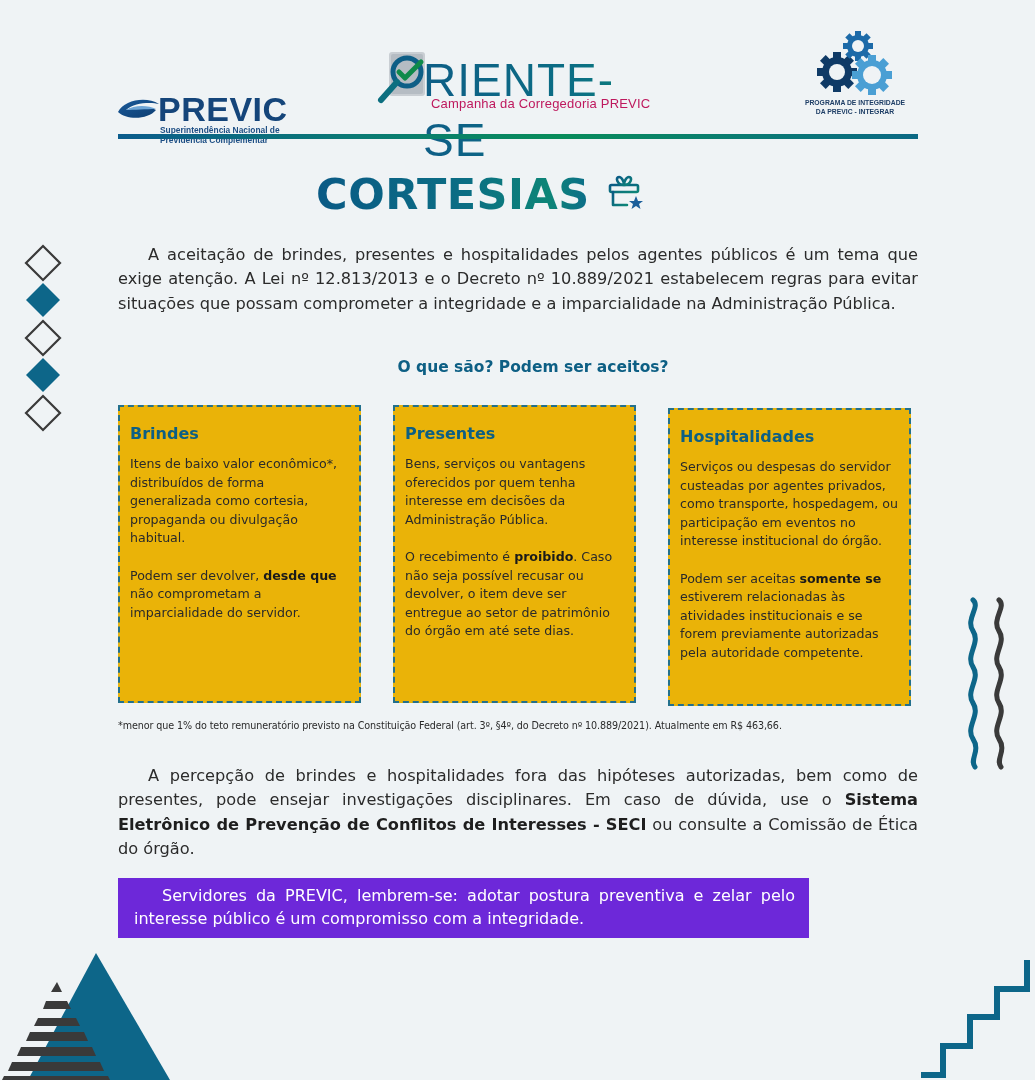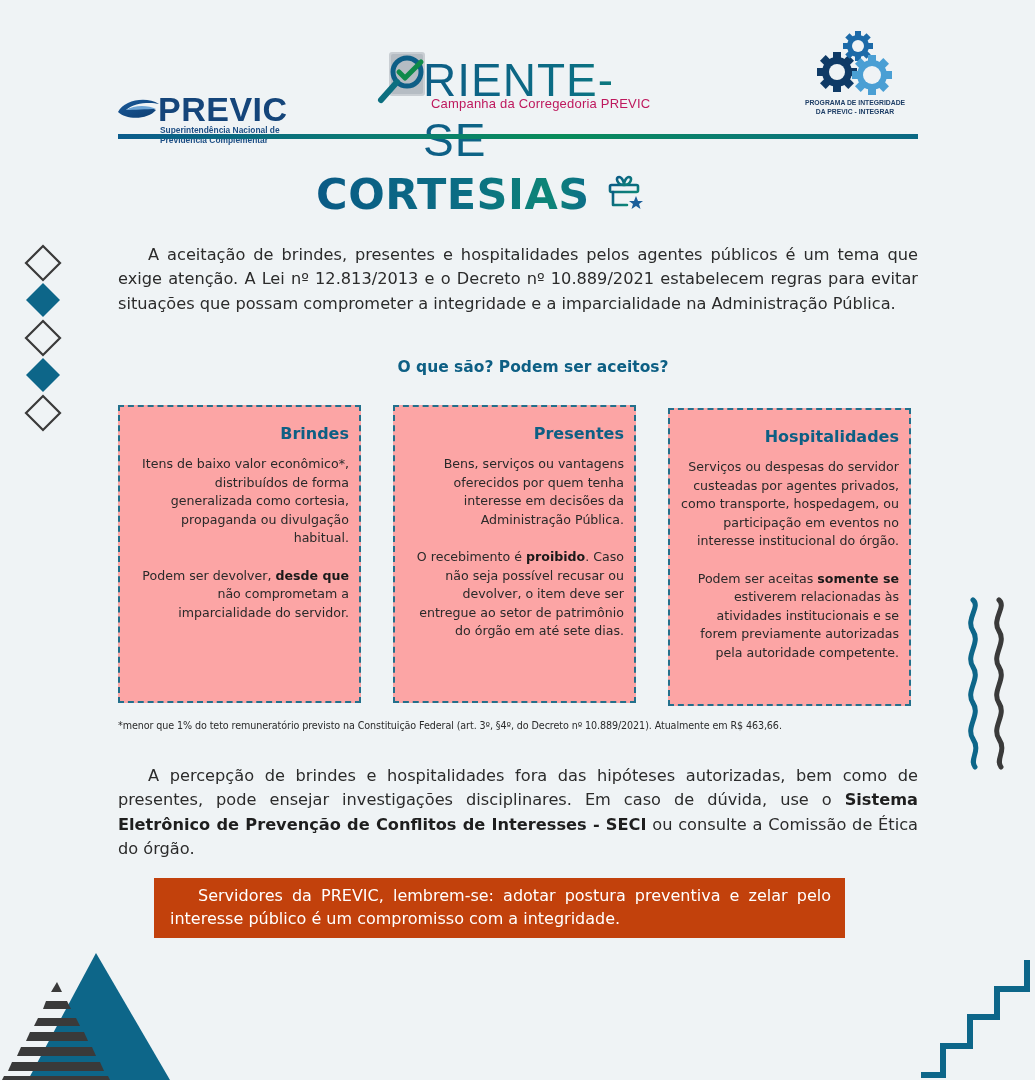--- a/index.html
+++ b/index.html
@@ -72,24 +72,24 @@
     text-indent: 30px; color: #2b2b2b;
   }
   .subheading {
     left: 0; top: 358px; width: 1066px; text-align: center;
     font-weight: 700; font-size: 15.5px; color: #0d5f84;
   }
 
   
   .card {
     top: 405px; width: 243px; height: 298px;
-    background: #fca5a5;
+    background: #eab308;
     border: 2px dashed #23708c;
     padding: 16px 10px 0 10px;
-    text-align: right;
+    text-align: left;
   }
   .card h3 {
     font-family: "DejaVu Sans", sans-serif; font-weight: 700; font-size: 16px;
     color: #0d5f84; margin-bottom: 10px; line-height: 22px;
   }
   .card p {
     font-size: 12.6px; line-height: 18.6px; color: #2a2a2a; margin-bottom: 18.6px;
   }
   .card b { font-weight: 700; color: #1a1a1a; }
   .card1 { left: 118px; }
@@ -103,23 +103,23 @@
 
   .closing {
     left: 118px; top: 764px; width: 800px;
     font-size: 16.2px; line-height: 24.3px; text-align: justify;
     text-indent: 30px; color: #2b2b2b;
   }
   .closing b { font-weight: 700; color: #1e1e1e; }
 
   .banner {
     left: 118px; top: 878px; width: 691px; height: 60px;
-    background: #c2410c;
+    background: #6d28d9;
     color: #ffffff; font-size: 16px; line-height: 23px;
-    padding: 6px 14px 0 16px; text-align: justify; text-indent: 28px; margin-left: 36px;
+    padding: 6px 14px 0 16px; text-align: justify; text-indent: 28px;
   }
 
   
   .diamonds { left: 22px; top: 243px; }
   .waves { left: 965px; top: 595px; }
   .pyramid { left: 0; top: 950px; }
   .stairs { left: 915px; top: 955px; }
 </style>
 </head>
 <body>

